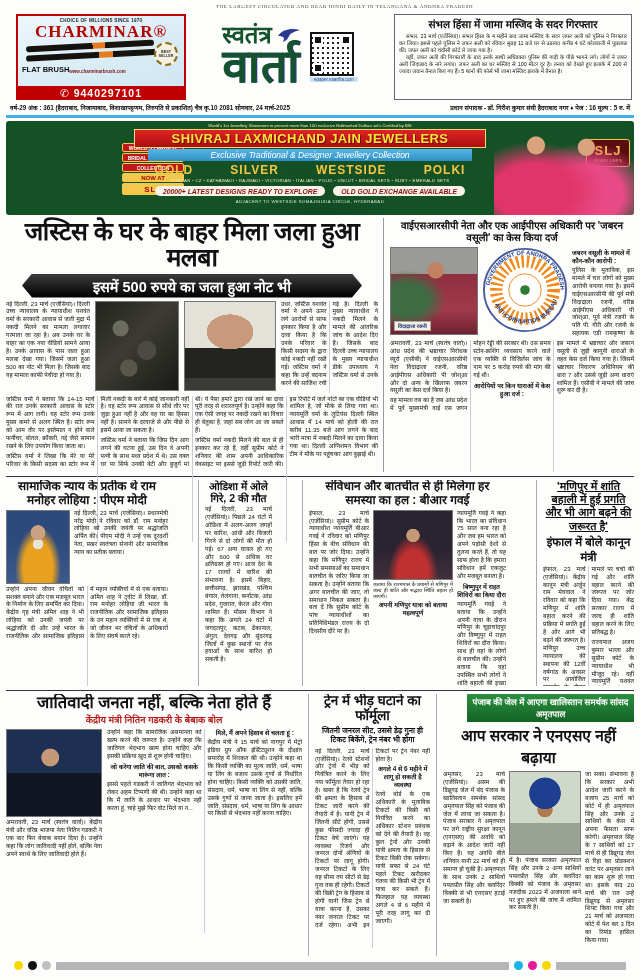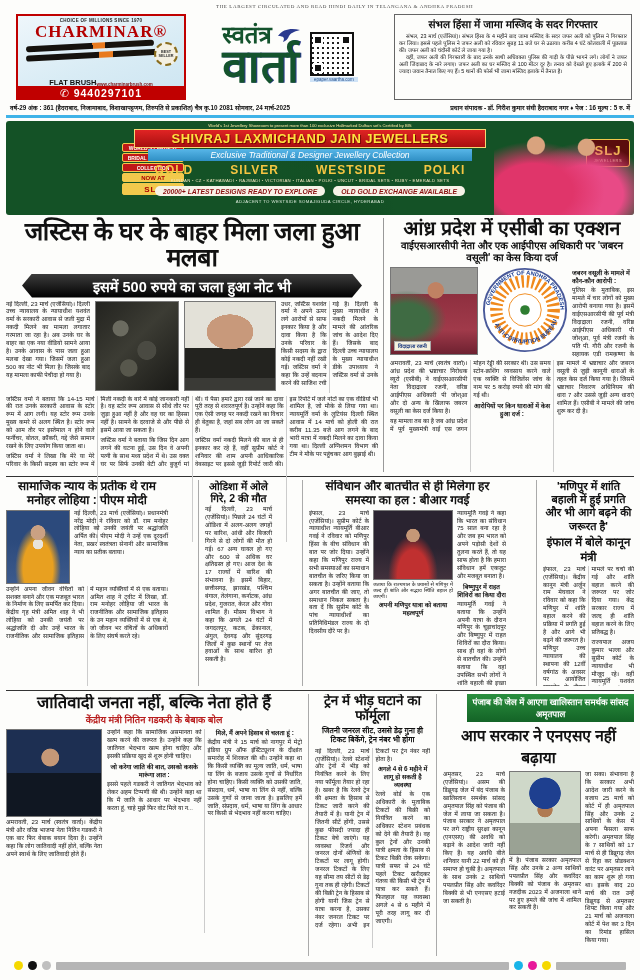--- a/index.html
+++ b/index.html
@@ -9,21 +9,21 @@
 
   
   .topbar { position:relative; display:flex; gap:8px; padding:14px 2px 0 10px; height:100px; }
   .tagline-top { position:absolute; left:210px; right:4px; top:4px; font-size:5px; letter-spacing:.6px; color:#444; white-space:nowrap; overflow:hidden; font-family:"Liberation Serif",serif; }
   .ad-box { width:170px; height:74px; border:2px solid #c00000; background:linear-gradient(160deg,#eef6fb,#d9ecf5 60%,#cfe6f2); position:relative; padding:2px 4px; flex-shrink:0; }
   .ad-tagline { font-size:4.5px; text-align:center; color:#222; font-weight:bold; letter-spacing:.3px; }
   .ad-brand { font-family:"Liberation Serif",serif; font-weight:bold; color:#b40000; font-size:17px; text-align:center; letter-spacing:1px; line-height:1; }
   .brush { height:6px; border-radius:3px; margin:3px 8px 0 4px; background:linear-gradient(90deg,#15120e 0 52%,#e87a1e 52% 62%,#17130d 62%); transform:rotate(-3deg); }
   .brush.b2 { width:140px; }
   .bestseller { position:absolute; right:6px; top:26px; width:24px; height:24px; border-radius:50%; border:2px dashed #8a6d1d; background:#f4f0e2; font-size:3.8px; font-weight:bold; color:#333; display:flex; align-items:center; justify-content:center; text-align:center; line-height:1.05; }
-  .ad-bottomrow { display:flex; justify-content:center; align-items:flex-end; margin-top:20px; }
+  .ad-bottomrow { display:flex; justify-content:flex-start; align-items:flex-end; margin-top:7px; }
   .ad-product { font-size:7.5px; font-weight:bold; color:#111; }
   .ad-site { font-size:4.5px; color:#7a1010; font-weight:bold; }
   .ad-phone { position:absolute; left:-2px; right:-2px; bottom:-14px; background:#c00000; color:#fff; text-align:center; font-size:10.5px; font-weight:bold; padding:1px 0; letter-spacing:1px; }
   .mast-center { flex:1; display:flex; padding-top:10px; justify-content:center; gap:8px; }
   .mast-text { color:#14532d; text-align:left; line-height:.9; }
   .mast-l1 { font-size:24px; font-weight:bold; display:flex; align-items:center; gap:4px; }
   .mast-l1 svg { width:26px; height:16px; }
   .mast-l2 { font-size:46px; font-weight:bold; text-shadow:1px 0 #2b3a8f; letter-spacing:1px; }
   .qr-wrap { width:48px; padding-top:8px; text-align:center; }
   .qr { width:44px; height:44px; border:2px solid #111; position:relative; background:repeating-linear-gradient(0deg,#111 0 2px,#fff 2px 5px),repeating-linear-gradient(90deg,#111 0 2px,#fff 2px 5px); background-blend-mode:screen; }
@@ -97,21 +97,21 @@
   .modi-row { display:flex; gap:4px; }
   .ph-modi { width:64px; height:74px; background:radial-gradient(circle at 50% 30%, #caa183 0 12%, transparent 13%), radial-gradient(circle at 50% 46%, #e8e4da 0 10%, transparent 11%), radial-gradient(ellipse at 50% 80%, #e8a020 0 34%, transparent 52%), linear-gradient(180deg,#2c4a7c 0 40%, #3c5a8c); }
   .card-odisha { width:74px; }
   .card-h10 { font-size:10.5px; font-weight:bold; text-align:center; line-height:1.15; margin-bottom:2px; }
   .card-gavai { width:204px; }
   .gavai-row { display:flex; gap:4px; }
   .gavai-mid { width:80px; flex-shrink:0; }
   .ph-gavai { width:80px; height:70px; background:radial-gradient(circle at 50% 36%, #c59877 0 11%, transparent 12%), radial-gradient(ellipse at 50% 95%, #c03030 0 28%, transparent 45%), linear-gradient(180deg,#2a2330 0 55%, #41313c); }
   .gavai-cap { font-size:5px; line-height:1.25; text-align:justify; margin-top:1px; }
   .card-manipur { flex:1; }
-  .mani-h1 { font-size:11px; font-weight:bold; text-align:center; line-height:1.2; }
+  .mani-h1 { font-size:11px; font-weight:bold; text-align:center; line-height:1.2;text-decoration:underline; }
   .mani-h2 { font-size:11.5px; font-weight:bold; text-align:center; margin:1px 0 2px; }
 
   
   .bot-sec { display:flex; gap:6px; height:262px; overflow:hidden; }
   .bot-sec > div + div { border-left:1px solid #aaa; padding-left:6px; }
   .card-gadkari { width:296px; }
   .gad-h { font-size:16.5px; font-weight:bold; text-align:center; line-height:1.05; }
   .gad-sub { font-size:9.5px; font-weight:bold; text-align:center; color:#b81d1d; margin:2px 0 3px; }
   .gad-row { display:flex; gap:5px; }
   .gad-left { width:96px; flex-shrink:0; }
@@ -242,21 +242,20 @@
       </div>
       <div class="lead-bottom cols4">
         <p class="body">जस्टिस वर्मा ने बताया कि 14-15 मार्च की रात उनके सरकारी आवास के स्टोर रूम में आग लगी। यह स्टोर रूम उनके मुख्य कमरे से अलग स्थित है। स्टोर रूम को आम तौर पर इस्तेमाल न होने वाले फर्नीचर, बोतल, क्रॉकरी, गद्दे जैसे सामान रखने के लिए उपयोग किया जाता था।</p>
         <p class="body">जस्टिस वर्मा ने लिखा कि मेरे या मेरे परिवार के किसी सदस्य का स्टोर रूम में मिली नकदी के बारे में कोई जानकारी नहीं है। वह स्टोर रूम आवास से सीधे तौर पर जुड़ा हुआ नहीं है और वह घर का हिस्सा नहीं है। सामने के दरवाजे से और पीछे से इसमें आया जा सकता है।</p>
         <p class="body">जस्टिस वर्मा ने बताया कि जिस दिन आग लगने की घटना हुई, उस दिन वे अपनी पत्नी के साथ मध्य प्रदेश में थे। उस वक्त घर पर सिर्फ उनकी बेटी और बुजुर्ग मां थीं। ये पैसा हमारे द्वारा रखे जाने का दावा पूरी तरह से शरारतपूर्ण है। उन्होंने कहा कि एक ऐसी जगह पर नकदी रखने का विचार ही बेतुका है, जहां सब लोग आ जा सकते हैं।</p>
         <p class="body">जस्टिस वर्मा नकदी मिलने की बात से ही इनकार कर रहे हैं, वहीं सुप्रीम कोर्ट ने शनिवार की शाम अपनी आधिकारिक वेबसाइट पर इससे जुड़ी रिपोर्ट जारी की। इस रिपोर्ट में जले नोटों का एक वीडियो भी शामिल है, जो मौके से लिया गया था। न्यायमूर्ति वर्मा के लुटियंस दिल्ली स्थित आवास में 14 मार्च को होली की रात करीब 11.35 बजे आग लगने के बाद भारी मात्रा में नकदी मिलने का दावा किया गया था। दिल्ली अग्निशमन विभाग की टीम ने मौके पर पहुंचकर आग बुझाई थी।</p>
       </div>
     </div>
 
     <div class="acb-col">
-      <h2 class="acb-h">आंध्र प्रदेश में एसीबी का एक्शन</h2>
       <div class="acb-sub">वाईएसआरसीपी नेता और एक आईपीएस अधिकारी पर 'जबरन वसूली' का केस किया दर्ज</div>
       <div class="acb-row">
         <div class="photo ph-rajani">
           <span class="caption-badge">विदाद्राला रजनी</span>
         </div>
         <svg width="86" height="86" viewBox="0 0 90 90">
           <circle cx="45" cy="45" r="43" fill="#fff" stroke="#4a5a9a" stroke-width="2"></circle>
           <circle cx="45" cy="45" r="30" fill="none" stroke="#f08a1d" stroke-width="13" stroke-dasharray="2.5 3"></circle>
           <circle cx="45" cy="45" r="17" fill="#fff" stroke="#f08a1d" stroke-width="1"></circle>
           <circle cx="45" cy="45" r="5" fill="#2e7d32"></circle>

